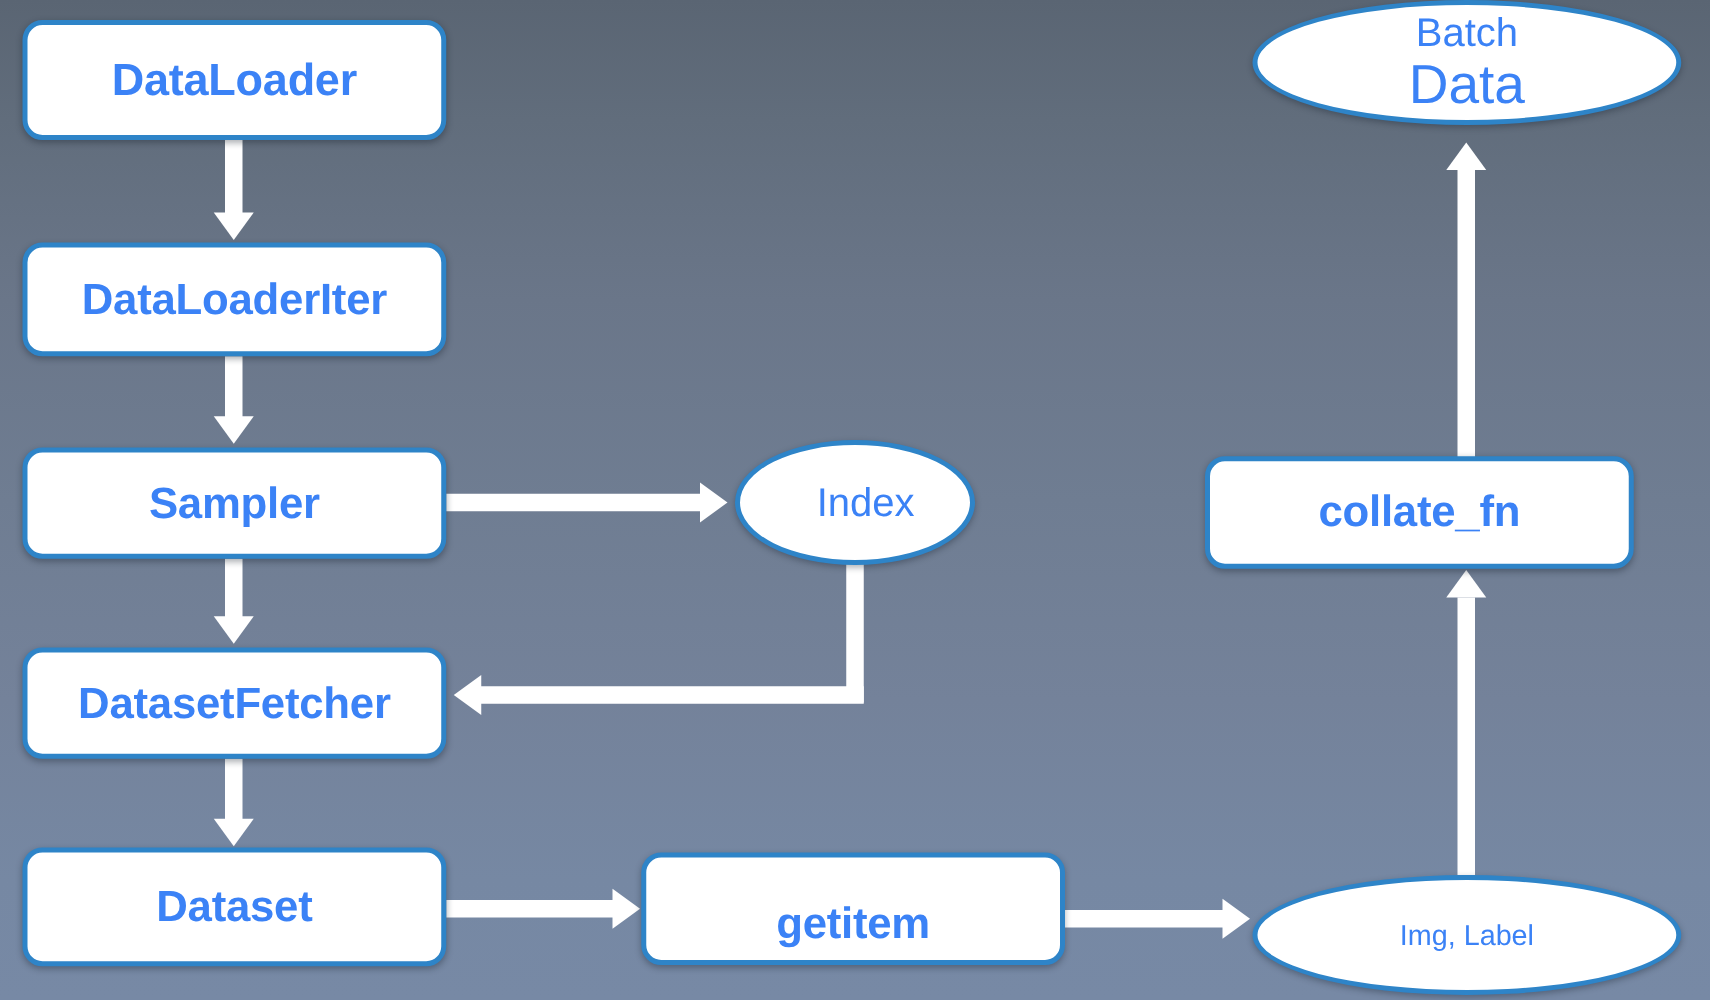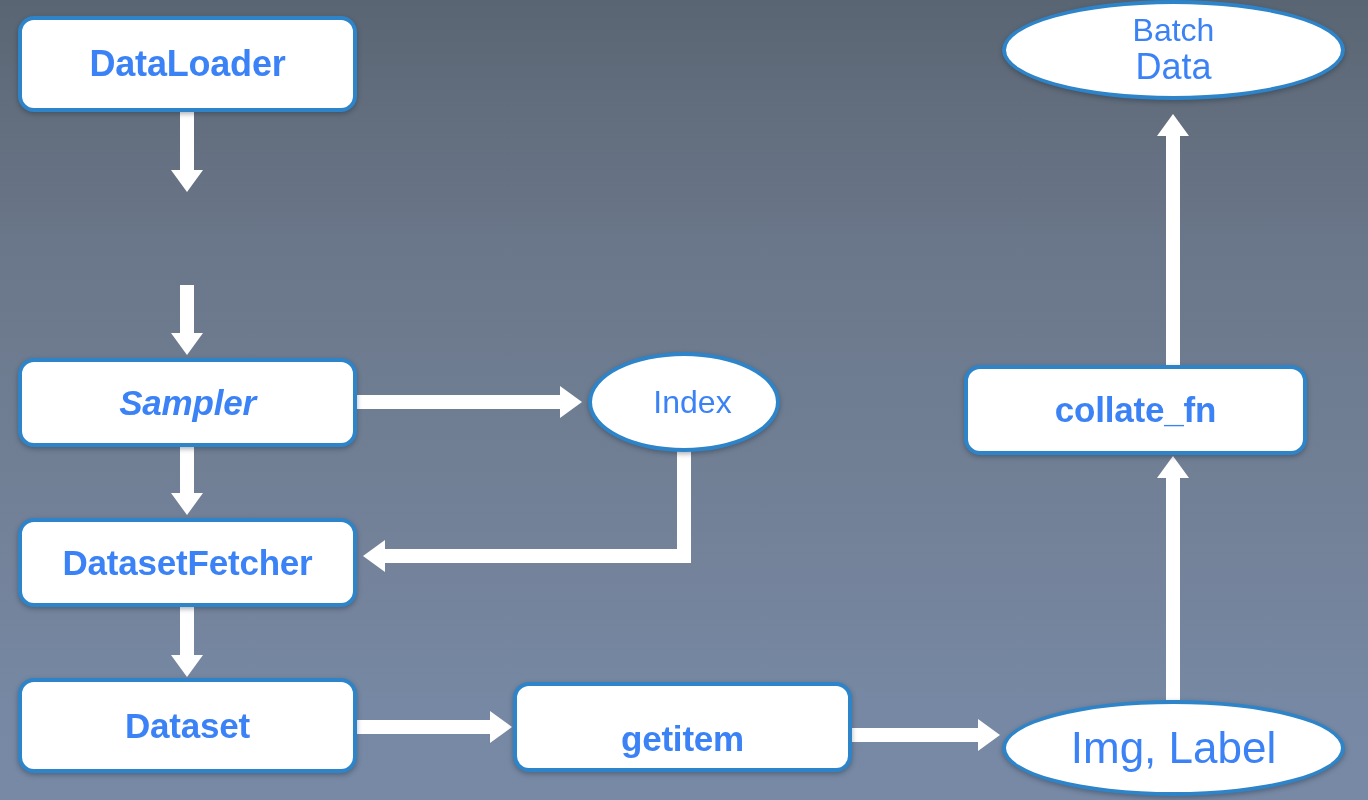--- a/index.html
+++ b/index.html
@@ -112,47 +112,50 @@
   <div class="conn" style="left:1166px; top:478px; width:14px; height:222px;"></div>
   <div class="arrowhead ah-up" style="left:1157px; top:456px;"></div>
 
   <div class="conn" style="left:1166px; top:136px; width:14px; height:230px;"></div>
   <div class="arrowhead ah-up" style="left:1157px; top:114px;"></div>
 
   <div class="node box" style="left:18px; top:16px; width:339px; height:96px;">
     <span class="lbl-bold" style="font-size:36px;">DataLoader</span>
   </div>
 
+  <div class="node box" style="left:18px; top:194px; width:339px; height:91px;">
+    <span class="lbl-bold" style="font-size:35px;">DataLoaderIter</span>
+  </div>
 
   <div class="node box" style="left:18px; top:358px; width:339px; height:89px;">
-    <span class="lbl-bold" style="font-size:35px;font-style:italic;">Sampler</span>
+    <span class="lbl-bold" style="font-size:35px;">Sampler</span>
   </div>
 
   <div class="node box" style="left:18px; top:678px; width:339px; height:95px;">
     <span class="lbl-bold" style="font-size:35px;">Dataset</span>
   </div>
 
   <div class="node box" style="left:18px; top:518px; width:339px; height:89px;">
     <span class="lbl-bold" style="font-size:35px;">DatasetFetcher</span>
   </div>
 
   <div class="node ellipse" style="left:588px; top:352px; width:192px; height:100px;">
     <span class="lbl-reg" style="font-size:32px;margin-left:17px;">Index</span>
   </div>
 
   <div class="node box" style="left:513px; top:682px; width:339px; height:90px;">
     <span class="lbl-bold" style="font-size:35px;margin-top:24px;">getitem</span>
   </div>
 
   <div class="node ellipse" style="left:1002px; top:700px; width:343px; height:96px;">
-    <span class="lbl-reg" style="font-size:44px;">Img, Label</span>
+    <span class="lbl-reg" style="font-size:23px;">Img, Label</span>
   </div>
 
   <div class="node box" style="left:964px; top:365px; width:343px; height:90px;">
     <span class="lbl-bold" style="font-size:35px;">collate_fn</span>
   </div>
 
   <div class="node ellipse" style="left:1002px; top:0; width:343px; height:100px; flex-direction:column; line-height:1.08;">
     <span class="lbl-reg" style="font-size:32px;">Batch</span>
-    <span class="lbl-reg" style="font-size:36px;">Data</span>
+    <span class="lbl-reg" style="font-size:44px;">Data</span>
   </div>
 
 </div>
 
 </body></html>

